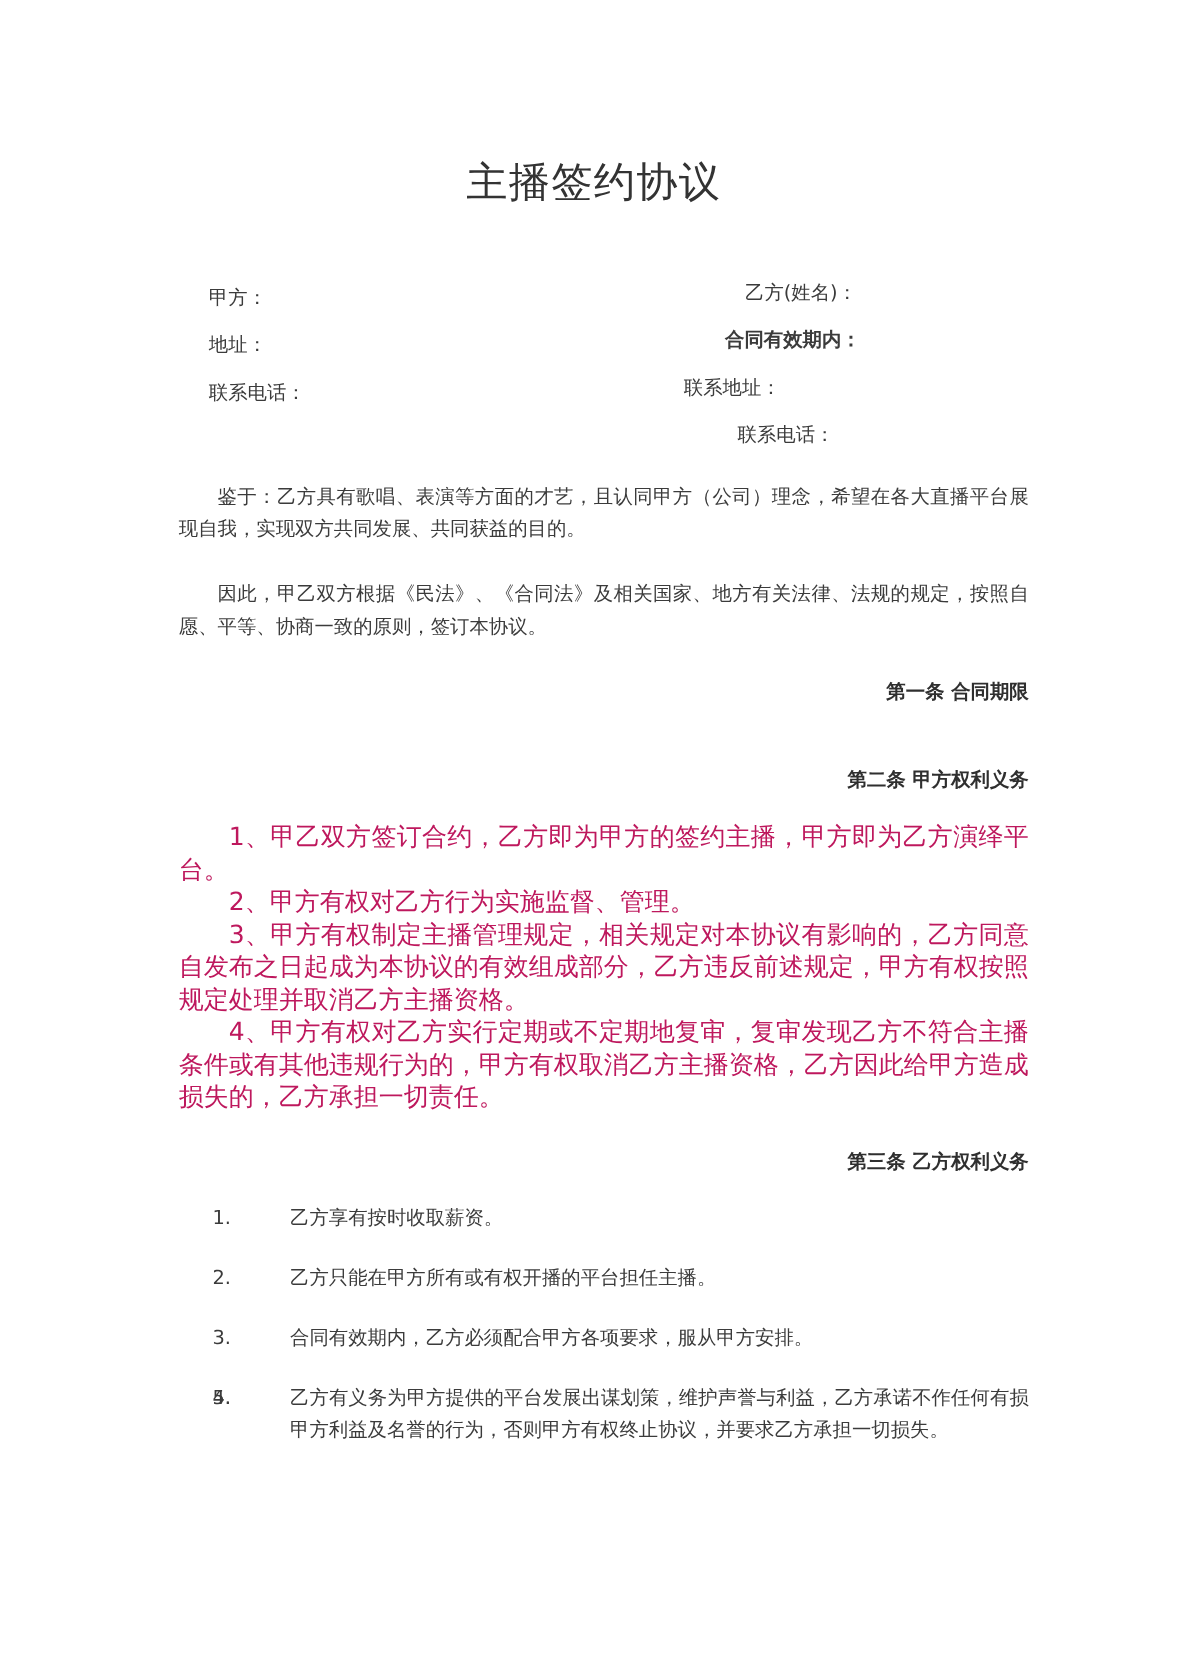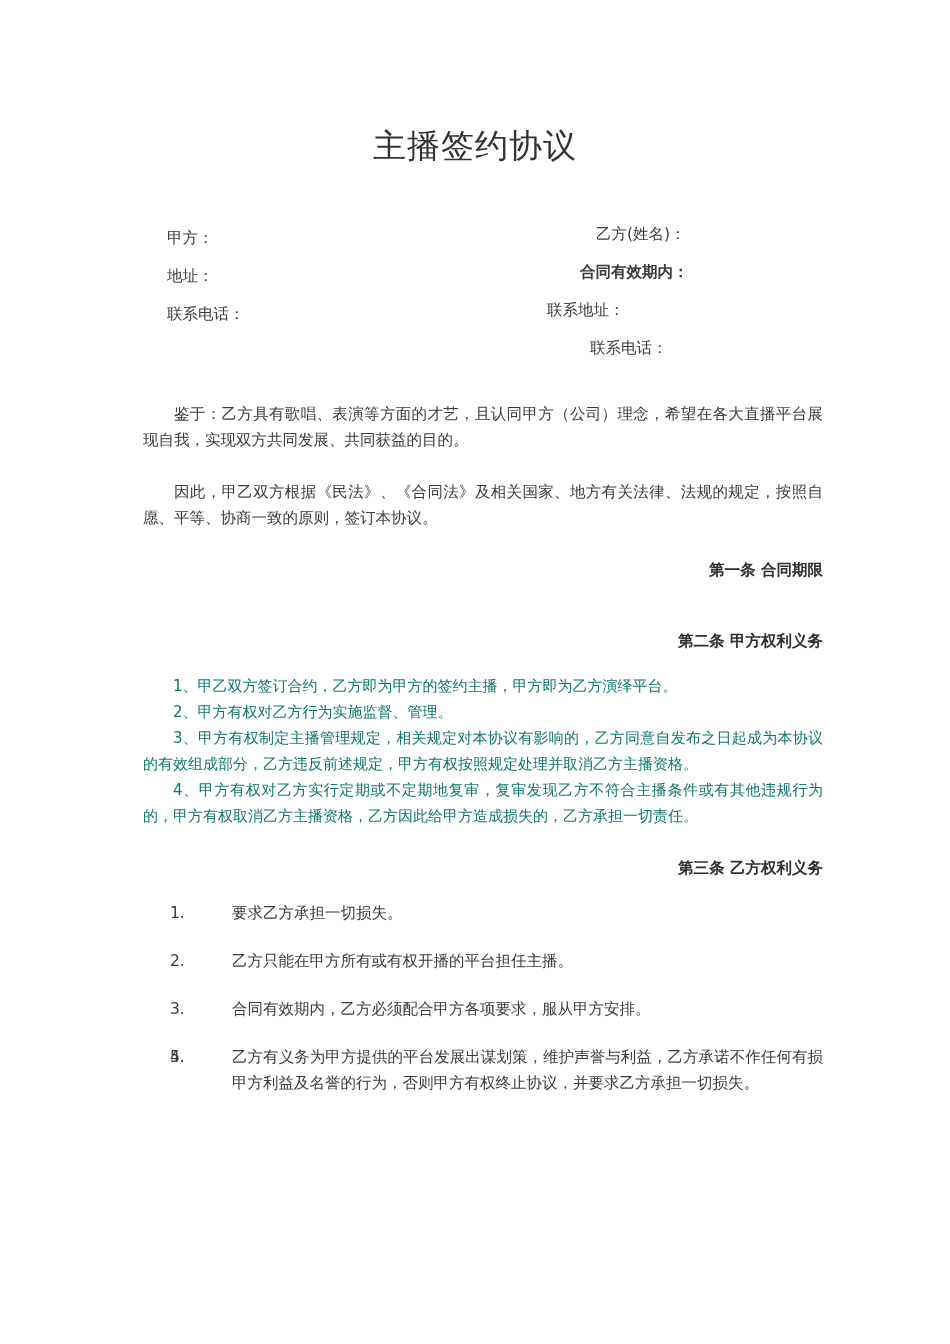--- a/index.html
+++ b/index.html
@@ -66,21 +66,21 @@
     white-space: nowrap;
   }
   .party-right.r1 { left: 453px; }
   .party-right.r2 { left: 437px; font-weight: bold; }
   .party-right.r3 { left: 404px; }
   .party-right.r4 { left: 447px; }
 
   
   .body-wrap {
     position: absolute;
-    top: 401px;
+    top: 384px;
     left: 143px;
     width: 680px;
   }
   p.para {
     margin: 0 0 0 0;
     font-size: 15.5px;
     line-height: 26px;
     text-align: justify;
     text-justify: inter-ideograph;
     color: #3b3b3b;
@@ -100,26 +100,26 @@
     text-indent: 2em;
     text-align: right;
   }
   h2.article-heading.extra {
     text-indent: 2.4em;
   }
 
   
   .tight-list p.item {
     margin: 0;
-    font-size: 15px;
+    font-size: 20px;
     line-height: 26px;
     text-align: justify;
     text-justify: inter-ideograph;
     text-indent: 2em;
-    color: #0f766e;
+    color: #be185d;
   }
 
   
   .hang-list {
     margin: 0;
     padding: 0;
     list-style: none;
   }
   .hang-list li.item {
     position: relative;
@@ -202,21 +202,21 @@
 
     <div class="gap-lg"></div>
 
     <h2 class="article-heading">第三条 乙方权利义务</h2>
 
     <div class="gap-md"></div>
 
     <ul class="hang-list">
       <li class="item">
         <span class="num">1.</span>
-        <span>要求乙方承担一切损失。</span>
+        <span>乙方享有按时收取薪资。</span>
       </li>
       <li class="item">
         <span class="num">2.</span>
         <span>乙方只能在甲方所有或有权开播的平台担任主播。</span>
       </li>
       <li class="item">
         <span class="num">3.</span>
         <span>合同有效期内，乙方必须配合甲方各项要求，服从甲方安排。</span>
       </li>
       <li class="item">

